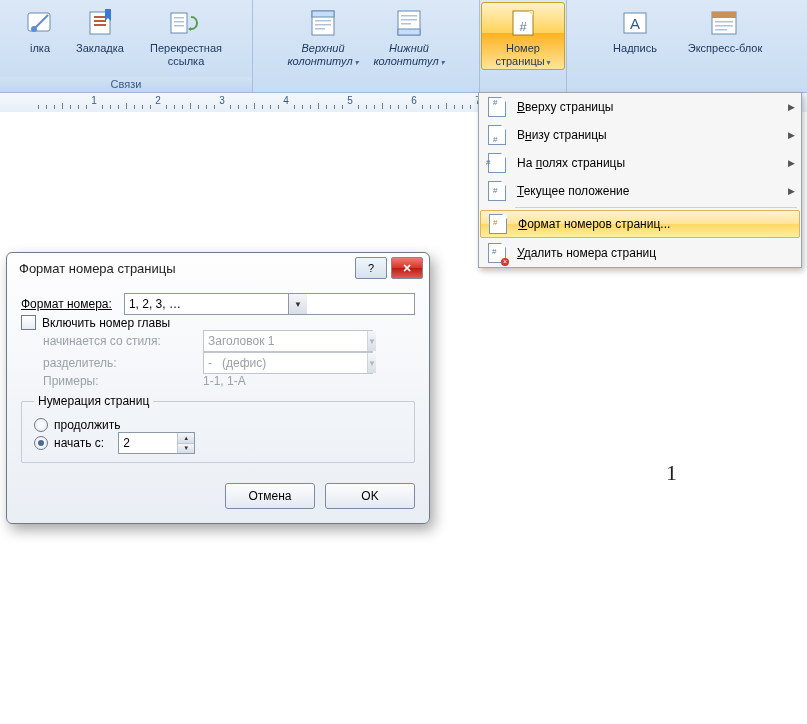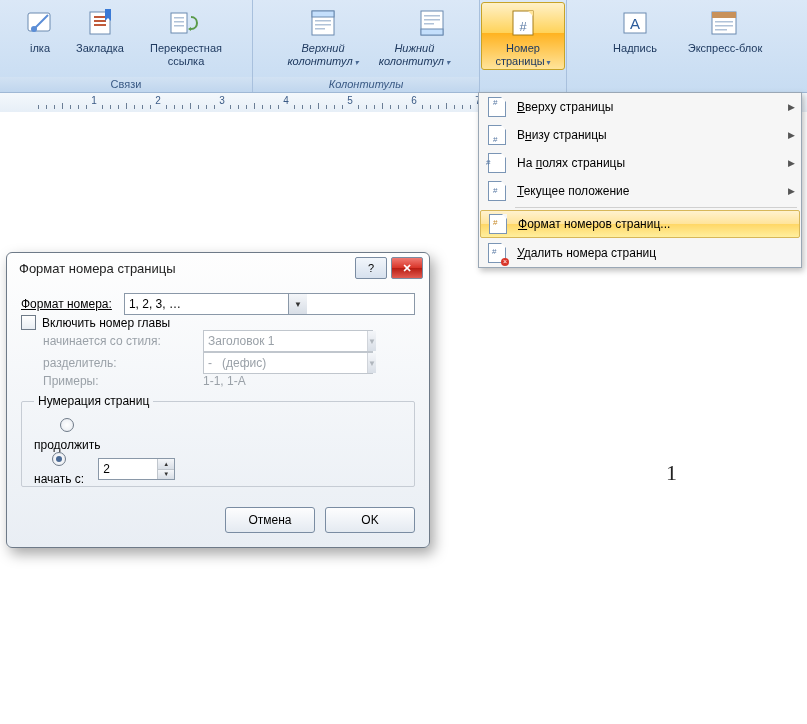--- a/index.html
+++ b/index.html
@@ -289,32 +289,31 @@
     width: 160px;
     color: #9aa1a8;
   }
   .indent-block .row .rhs {
     color: #9aa1a8;
   }
   fieldset {
     border: 1px solid #c6ccd4;
     border-radius: 2px;
     margin: 6px 0 10px 0;
-    padding: 10px 12px 0 12px;
+    padding: 10px 12px 8px 12px;
   }
   fieldset legend {
     font-size: 12px;
     padding: 0 4px;
   }
   .radio {
     display: inline-flex;
     align-items: center;
     gap: 6px;
     cursor: pointer;
-    flex-direction: column;
   }
   .radio .dot {
     width: 12px; height: 12px;
     border: 1px solid #6e7a88;
     border-radius: 50%;
     background: radial-gradient(#fff, #e5e9ef);
     position: relative;
   }
   .radio.sel .dot::after {
     content: "";
@@ -428,35 +427,34 @@
               <rect x="4" y="3" width="22" height="24" fill="#fff" stroke="#6b8ab0"></rect>
               <rect x="4" y="3" width="22" height="6" fill="#c4dffc" stroke="#6b8ab0"></rect>
               <rect x="7" y="12" width="16" height="1.5" fill="#b0c2d8"></rect>
               <rect x="7" y="16" width="16" height="1.5" fill="#b0c2d8"></rect>
               <rect x="7" y="20" width="10" height="1.5" fill="#b0c2d8"></rect>
             </svg>
         </div>
         <span class="label"><span style="white-space:pre-line;">Верхний
 колонтитул</span><span class="dd-arrow">▾</span></span>
       </div>
-      <div class="big-btn" style="width:82px;align-items:flex-end;">
+      <div class="big-btn" style="width:82px;">
         <div class="big-icon">
           <svg width="30" height="30">
               <rect x="4" y="3" width="22" height="24" fill="#fff" stroke="#6b8ab0"></rect>
               <rect x="4" y="21" width="22" height="6" fill="#c4dffc" stroke="#6b8ab0"></rect>
               <rect x="7" y="7" width="16" height="1.5" fill="#b0c2d8"></rect>
               <rect x="7" y="11" width="16" height="1.5" fill="#b0c2d8"></rect>
               <rect x="7" y="15" width="10" height="1.5" fill="#b0c2d8"></rect>
             </svg>
         </div>
         <span class="label"><span style="white-space:pre-line;">Нижний
 колонтитул</span><span class="dd-arrow">▾</span></span>
       </div>
     </div>
-    <div class="group-label">Колонтитулы</div>
   </div>
 
   <div class="ribbon-group" style="width:86px; border-right:none;">
     <div class="group-body" style="padding:2px;">
       <div class="big-btn active" style="width:80px;">
         <div class="big-icon">
           <svg width="30" height="30">
               <rect x="5" y="3" width="20" height="24" fill="#fff" stroke="#a67c18"></rect>
               <path d="M20 3 L25 3 L25 8 Z" fill="#ffe49a"></path>
               <text x="15" y="23" font-size="13" text-anchor="middle" fill="#5a7aa5">#</text>

